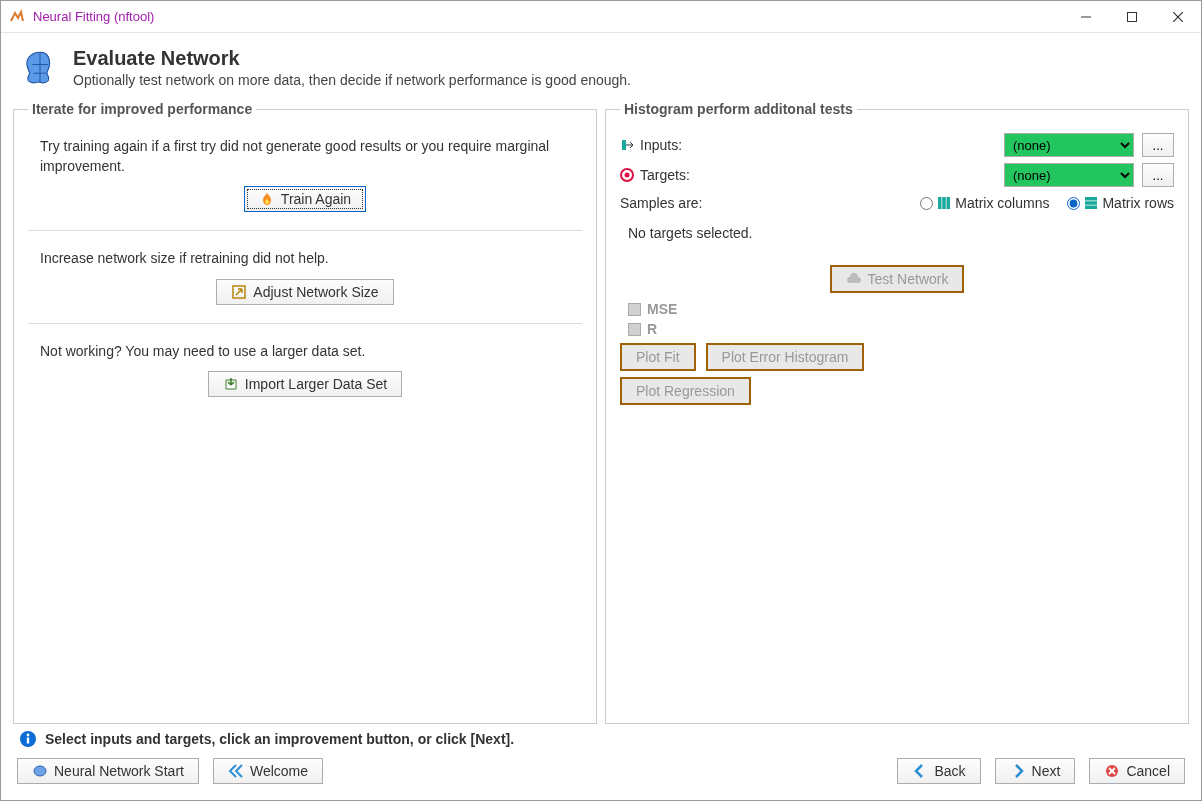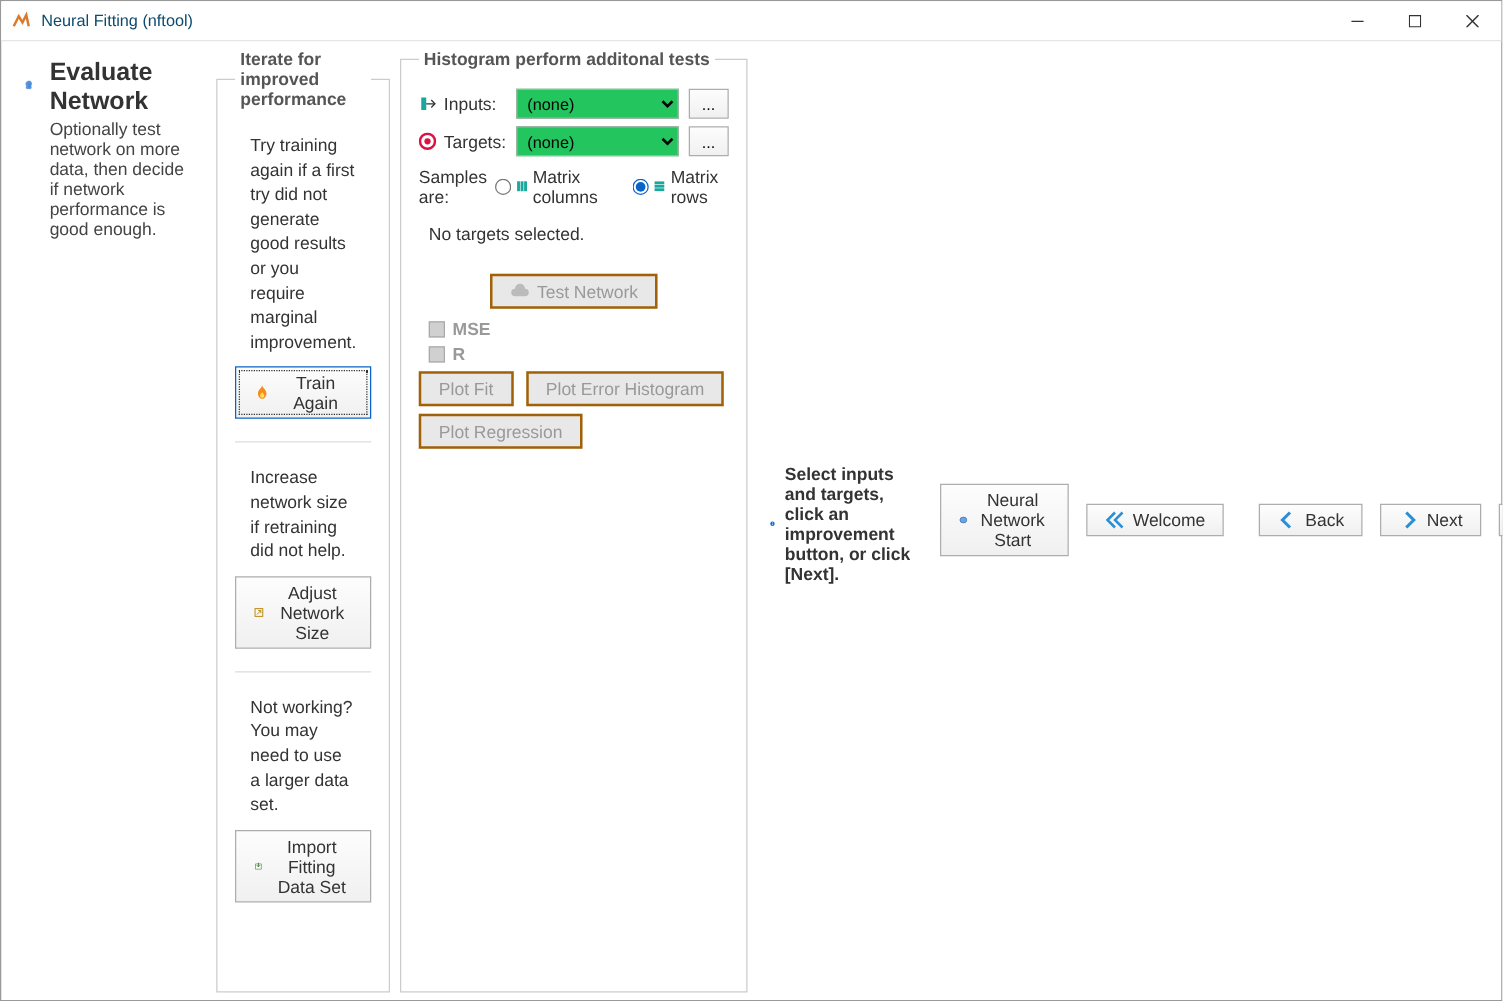--- a/index.html
+++ b/index.html
@@ -11,25 +11,25 @@
   width: 1202px;
   height: 801px;
   overflow: hidden;
 }
 .window { width: 1202px; height: 801px; border: 1px solid #999; display: flex; flex-direction: column; }
 .titlebar {
   height: 32px; background: #fff; display: flex; align-items: center;
   padding-left: 8px; border-bottom: 1px solid #e5e5e5;
 }
 .titlebar-icon { width: 16px; height: 16px; margin-right: 8px; }
-.titlebar-text { flex: 1; font-size: 13px; color: #0c4a6e; }
+.titlebar-text { flex: 1; font-size: 13px; color: #a21caf; }
 .win-controls { display: flex; height: 100%; }
 .win-btn { width: 46px; height: 100%; display: flex; align-items: center; justify-content: center; color: #333; }
 
-.content { flex: 1; display: flex; flex-direction: row; padding: 6px; }
+.content { flex: 1; display: flex; flex-direction: column; padding: 6px; }
 .header-area {
   display: flex; align-items: flex-start; padding: 8px 12px 12px 12px;
 }
 .brain-icon { width: 42px; height: 42px; margin-right: 12px; color: #2b6fd6; }
 .header-text h1 { font-size: 20px; font-weight: bold; color: #333; margin-bottom: 2px; }
 .header-text p { font-size: 14px; color: #444; }
 
 .panels { flex: 1; display: flex; gap: 8px; padding: 0 6px; }
 fieldset {
   border: 1px solid #ccc; padding: 10px 14px 14px 14px; flex: 1;
@@ -151,21 +151,21 @@
 
         <hr>
 
         <p class="section-text">Not working? You may need to use a larger data set.</p>
         <div class="btn-row">
           <button class="btn">
             <svg class="btn-icon" viewBox="0 0 16 16">
                 <path d="M3 4h10v9H3z" fill="#fff" stroke="#3a7a2a" stroke-width="1"></path>
                 <path d="M8 2v7m0 0l-3-3m3 3l3-3" stroke="#3a7a2a" stroke-width="1.5" fill="none"></path>
               </svg>
-            <span>Import Fitting Data Set</span>
+            <span>Import Larger Data Set</span>
           </button>
         </div>
       </fieldset>
 
       <fieldset style="position:relative;">
         <legend>Histogram perform additonal tests</legend>
 
         <div class="right-row">
           <div class="right-label">
             <svg class="sq-indicator" viewBox="0 0 14 14">

